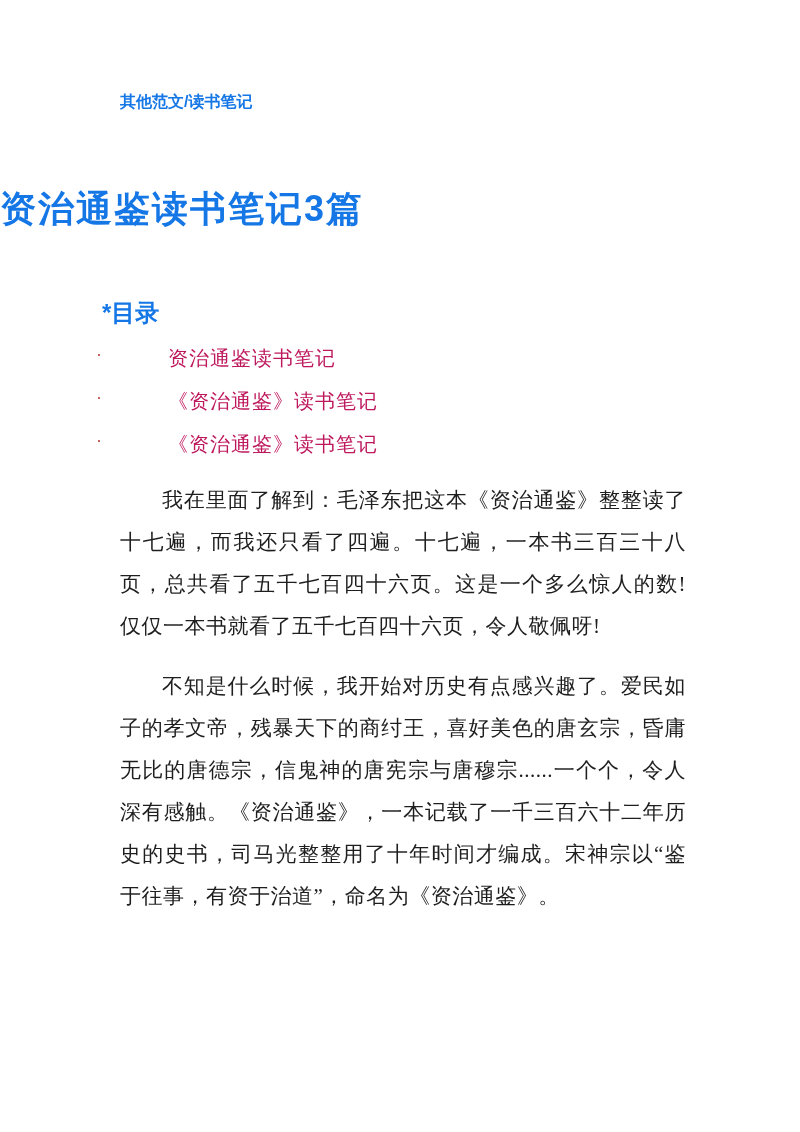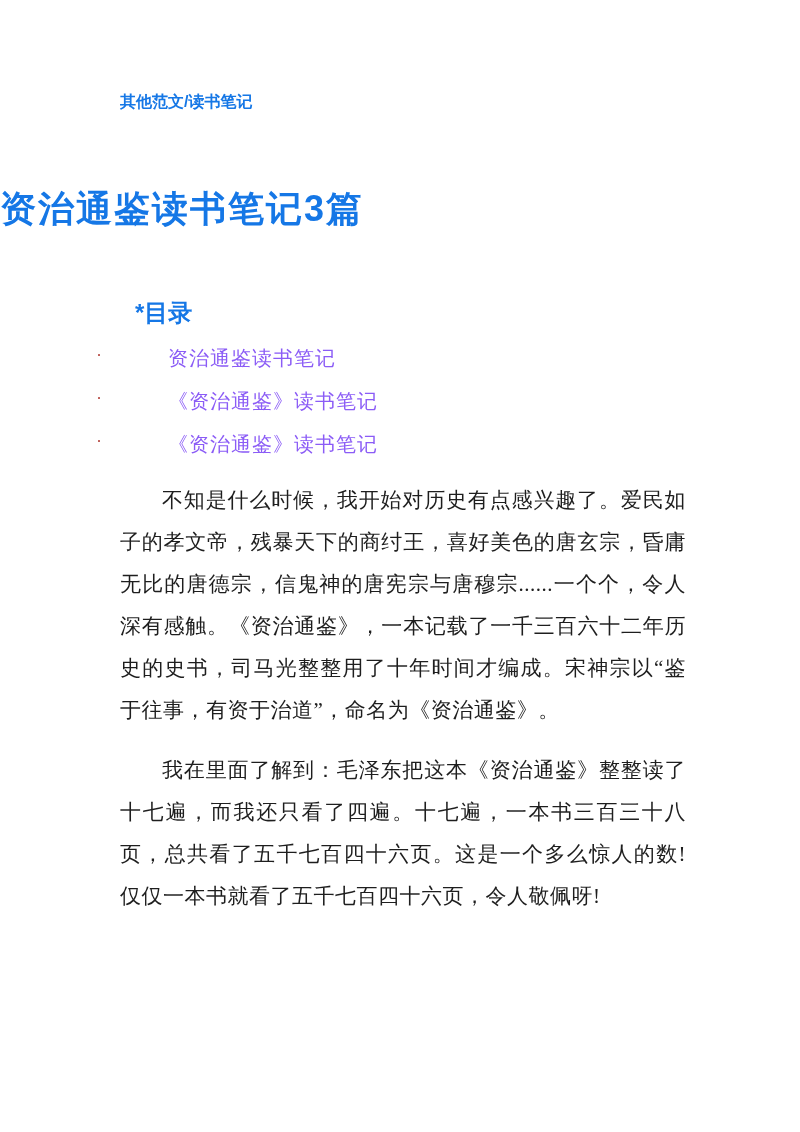--- a/index.html
+++ b/index.html
@@ -30,21 +30,21 @@
     top: 185px;
     width: 800px;
     font-family: "Liberation Sans", "DejaVu Sans", sans-serif;
     font-size: 36px;
     font-weight: bold;
     color: #1577e6;
     letter-spacing: 2px;
   }
   .toc-heading {
     position: absolute;
-    left: 135px;
+    left: 102px;
     top: 297px;
     font-family: "Liberation Sans", "DejaVu Sans", sans-serif;
     font-size: 24px;
     font-weight: bold;
     color: #1577e6;
   }
   .toc-list {
     position: absolute;
     left: 0;
     top: 341px;
@@ -60,21 +60,21 @@
     top: 2px;
     font-size: 16px;
     color: #ae362f;
     line-height: 16px;
   }
   .toc-link {
     position: absolute;
     left: 168px;
     top: 4px;
     font-size: 20px;
-    color: #8b5cf6;
+    color: #be185d;
     cursor: pointer;
     white-space: nowrap;
     letter-spacing: 1px;
   }
   .body-text {
     position: absolute;
     left: 120px;
     top: 479px;
     width: 566px;
     color: #1e1e1e;
@@ -108,17 +108,17 @@
       <span class="toc-bullet">.</span>
       <span class="toc-link">《资治通鉴》读书笔记</span>
     </div>
     <div class="toc-row">
       <span class="toc-bullet">.</span>
       <span class="toc-link">《资治通鉴》读书笔记</span>
     </div>
   </div>
 
   <div class="body-text">
+    <p>我在里面了解到：毛泽东把这本《资治通鉴》整整读了十七遍，而我还只看了四遍。十七遍，一本书三百三十八页，总共看了五千七百四十六页。这是一个多么惊人的数!仅仅一本书就看了五千七百四十六页，令人敬佩呀!</p>
     <p>不知是什么时候，我开始对历史有点感兴趣了。爱民如子的孝文帝，残暴天下的商纣王，喜好美色的唐玄宗，昏庸无比的唐德宗，信鬼神的唐宪宗与唐穆宗......一个个，令人深有感触。《资治通鉴》，一本记载了一千三百六十二年历史的史书，司马光整整用了十年时间才编成。宋神宗以“鉴于往事，有资于治道”，命名为《资治通鉴》。</p>
-    <p>我在里面了解到：毛泽东把这本《资治通鉴》整整读了十七遍，而我还只看了四遍。十七遍，一本书三百三十八页，总共看了五千七百四十六页。这是一个多么惊人的数!仅仅一本书就看了五千七百四十六页，令人敬佩呀!</p>
   </div>
 
 </div>
 
 </body></html>

